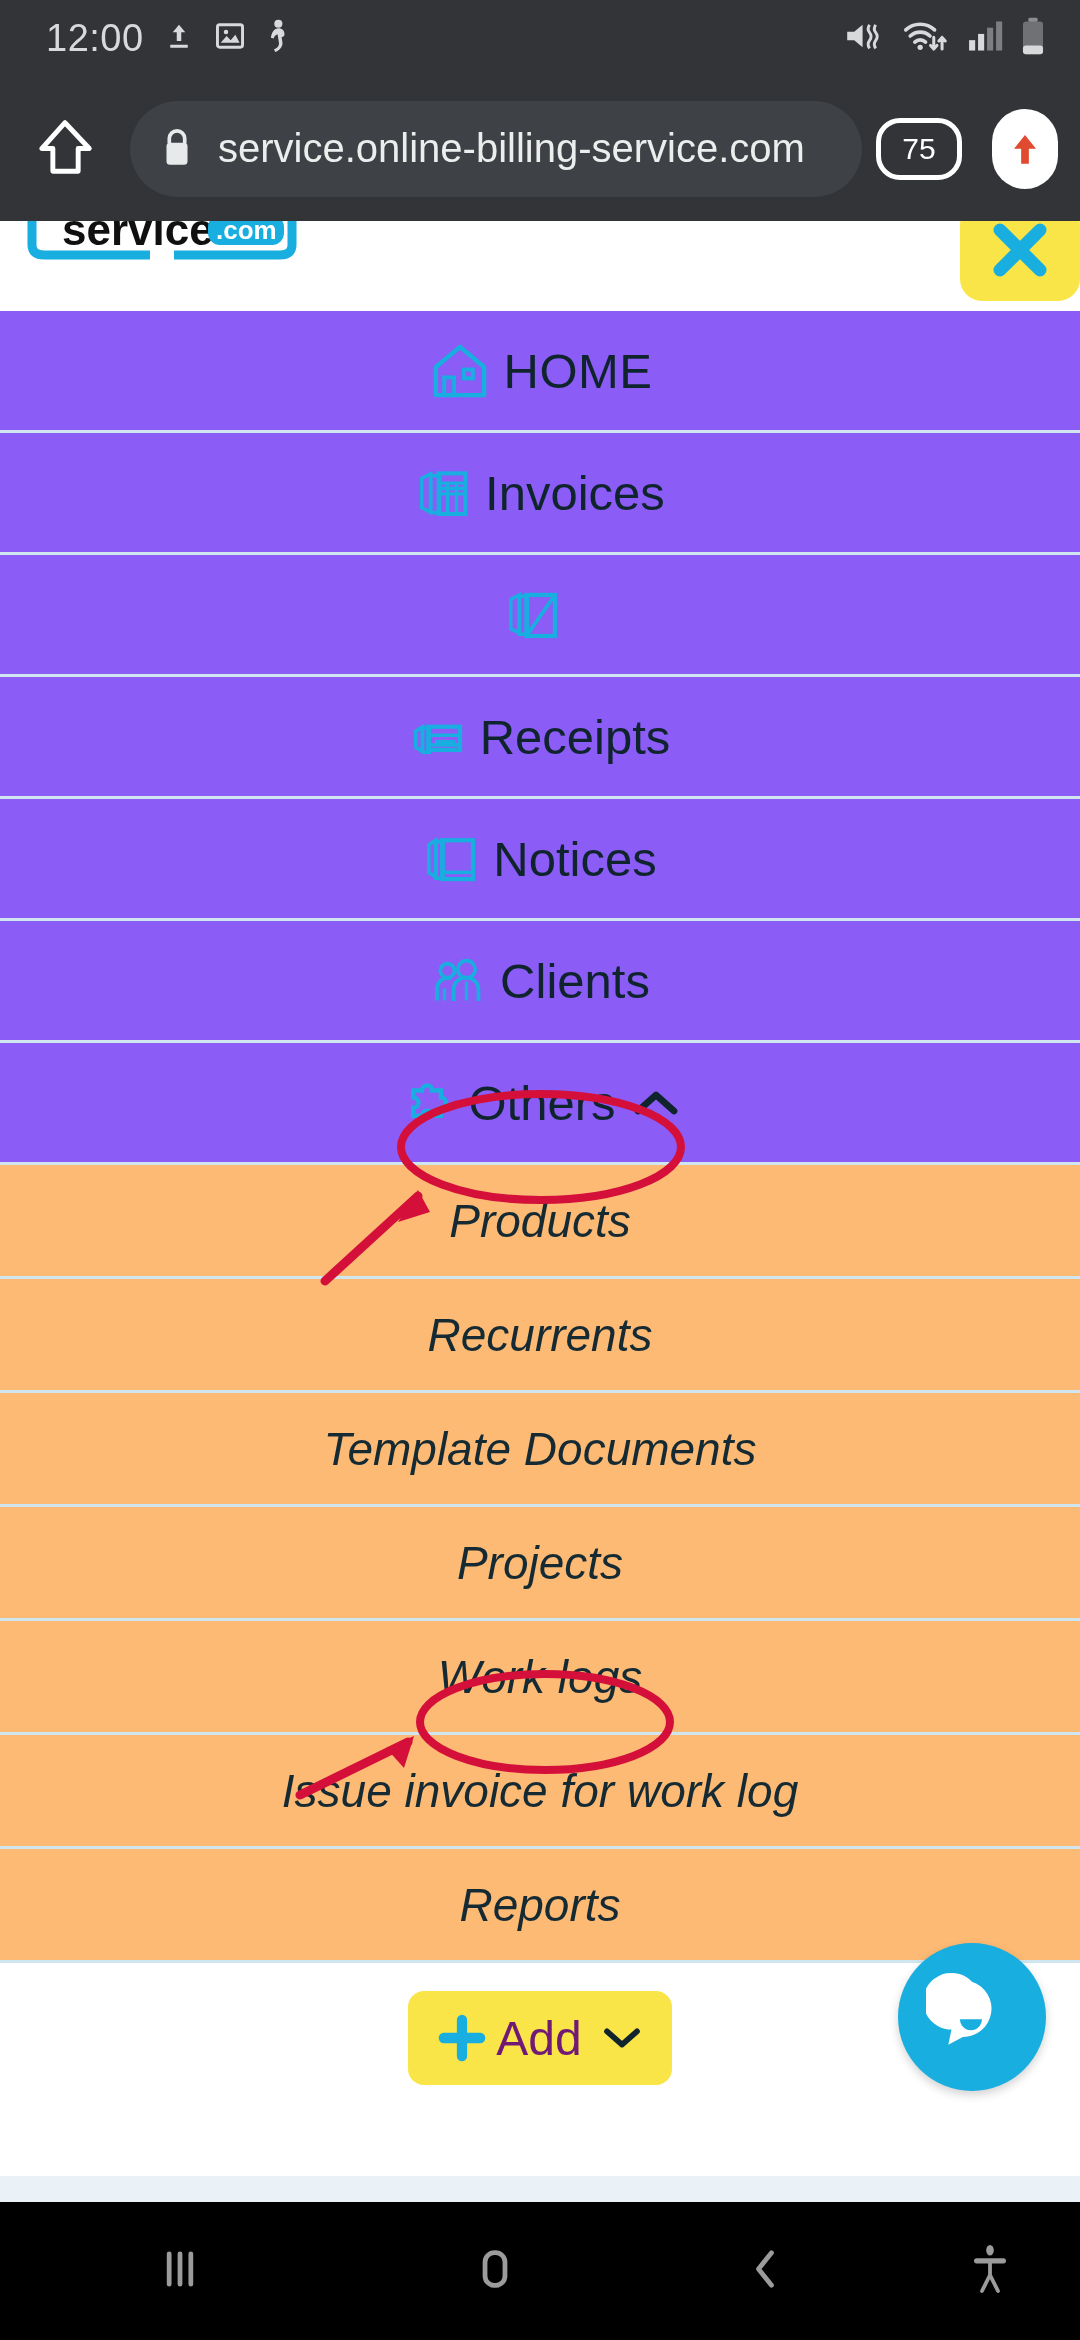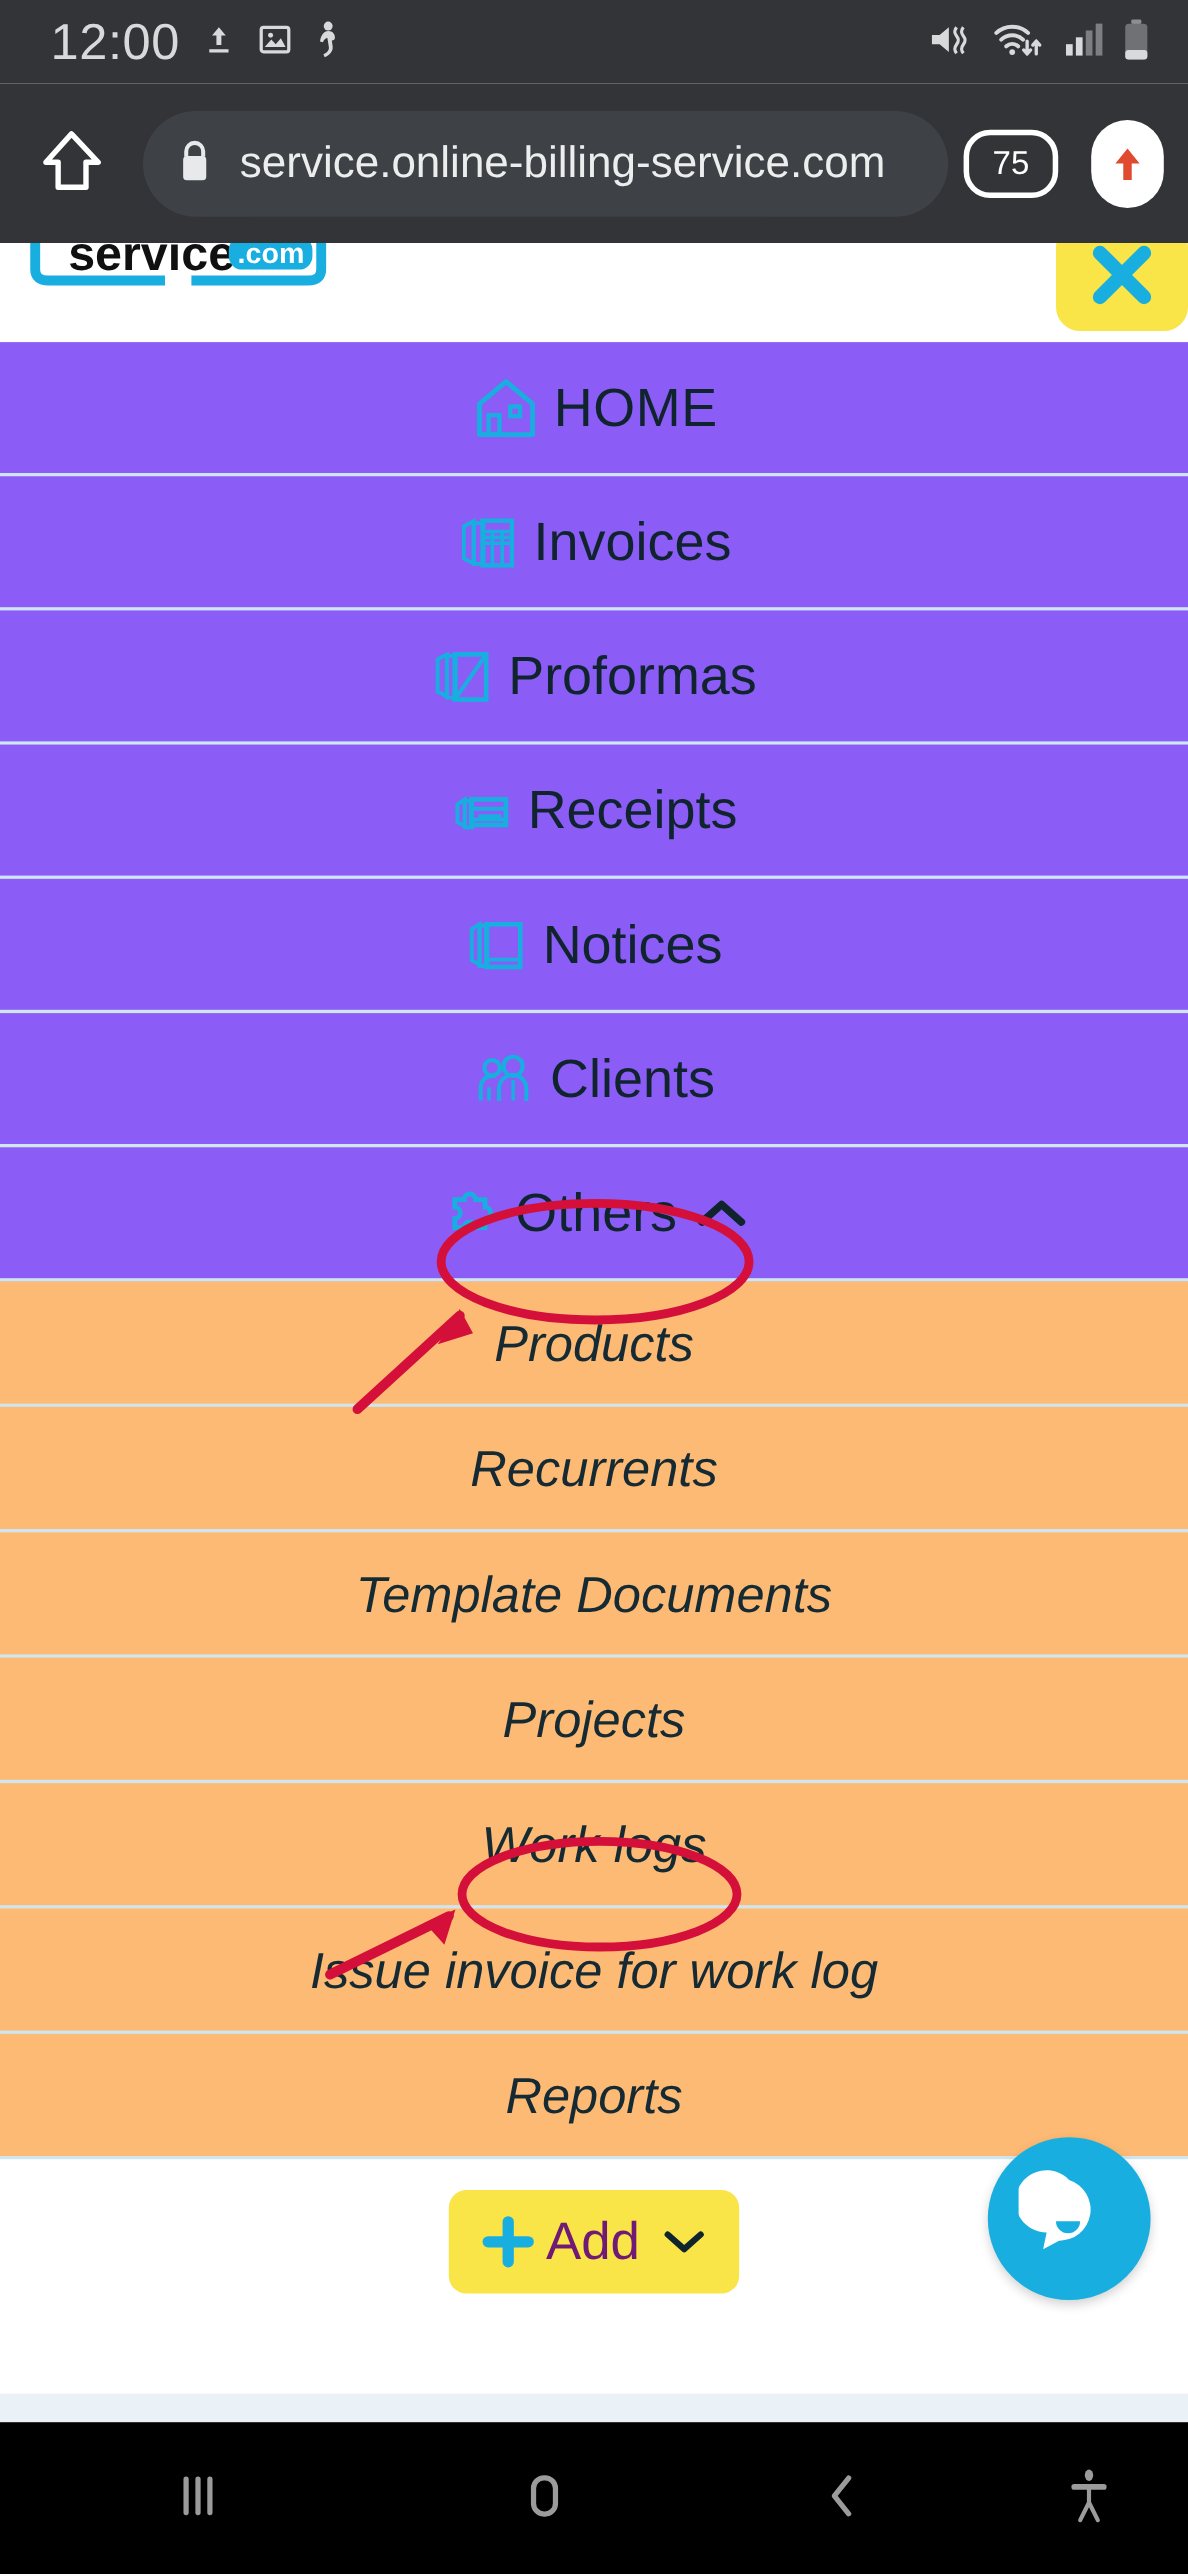--- a/index.html
+++ b/index.html
@@ -12,21 +12,21 @@
   }
 
   
   .statusbar{
     position:absolute; left:0; top:0; width:1080px; height:76px;
     background:#323437;
     display:flex; align-items:center; justify-content:space-between;
     padding:0 34px 0 46px;
   }
   .sb-left{ display:flex; align-items:center; gap:20px; }
-  .sb-time{ color:#d8d9da; font-size:46px; letter-spacing:0.5px; }
+  .sb-time{ color:#d8d9da; font-size:38px; letter-spacing:0.5px; }
   .sb-right{ display:flex; align-items:center; gap:17px; }
   .sb-ico{ display:block; }
 
   
   .urlbar{
     position:absolute; left:0; top:76px; width:1080px; height:145px;
     background:#323437;
     display:flex; align-items:center;
   }
   .home-btn{ width:130px; display:flex; align-items:center; justify-content:center; }
@@ -268,21 +268,20 @@
 
     <div class="mrow">
       <span class="ico">
         <svg width="58" height="58" viewBox="0 0 26 26">
           <path d="M2.6 6 L6.4 4 V21 L2.6 19.2 Z" fill="none" stroke="#19aee0" stroke-width="1.6"></path>
           <path d="M6.4 4.6 H10 V21.6 H6.4 Z" fill="none" stroke="#19aee0" stroke-width="1.6"></path>
           <rect x="9.6" y="4" width="12.8" height="18.4" fill="none" stroke="#19aee0" stroke-width="1.9"></rect>
           <path d="M9.6 22.4 L22.4 4" stroke="#19aee0" stroke-width="1.7"></path>
         </svg>
       </span>
-      <span class="lbl">Proformas</span>
     </div>
 
     <div class="mrow">
       <span class="ico">
         <svg width="58" height="58" viewBox="0 0 26 26">
           <path d="M2.6 10.4 L5.6 8.4 V19.4 L2.6 17.6 Z" fill="none" stroke="#19aee0" stroke-width="1.6"></path>
           <path d="M5.6 9 H8.6 V19.8 H5.6 Z" fill="none" stroke="#19aee0" stroke-width="1.6"></path>
           <rect x="8.2" y="8.4" width="14.2" height="10.4" fill="none" stroke="#19aee0" stroke-width="1.9"></rect>
           <path d="M8.2 12.2 H22.4 M11.2 15.2 H20.4 M8.2 16.6 H22.4" stroke="#19aee0" stroke-width="1.6"></path>
         </svg>

